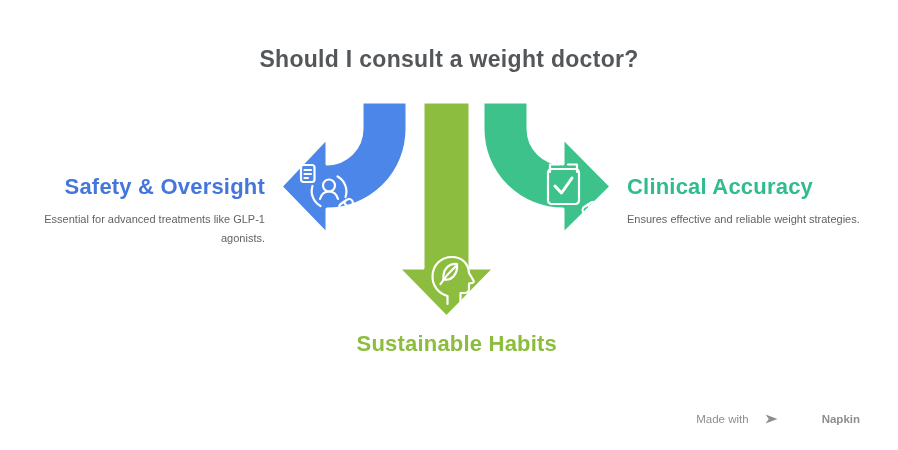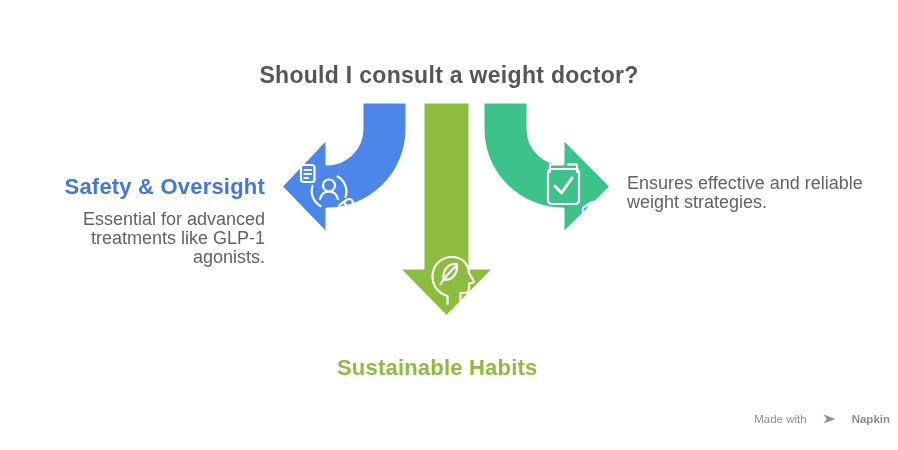--- a/index.html
+++ b/index.html
@@ -4,49 +4,49 @@
 <style>
   html,body{margin:0;padding:0;background:#fff;}
   .canvas{
     position:relative;
     width:898px;height:450px;
     background:#fff;
     overflow:hidden;
     font-family:"Liberation Sans","DejaVu Sans",sans-serif;
   }
   .title{
-    position:absolute;left:0;right:0;top:62px;
+    position:absolute;left:0;right:0;top:46px;
     margin:0;
     text-align:center;
     font-size:23px;font-weight:700;
     letter-spacing:.3px;
     color:#54575A;
   }
   .arrows{position:absolute;left:0;top:0;}
   .branch{position:absolute;}
   .branch .label{
     font-size:22px;font-weight:700;letter-spacing:.2px;
     margin:0 0 10px 0;
   }
   .branch .desc{
-    font-size:18px;line-height:19px;color:#636363;
+    font-size:11px;line-height:19px;color:#636363;
   }
   .branch.left{right:633px;top:174px;width:225px;text-align:right;}
   .branch.right{left:627px;top:174px;width:250px;text-align:left;}
-  .branch.bottom{left:337px;top:331px;width:220px;text-align:left;margin-top:24px;}
+  .branch.bottom{left:337px;top:331px;width:220px;text-align:right;}
   .label.blue{color:#4377DB;}
   .label.lime{color:#8CBD3F;}
   .label.teal{color:#30BD8C;}
   .watermark{
-    position:absolute;right:8px;top:413px;
+    position:absolute;right:38px;top:413px;
     display:flex;align-items:center;gap:16px;
     font-size:11.5px;color:#8E8E8E;
     text-decoration:none;cursor:pointer;
   }
-  .watermark .brand{font-weight:700;}
+  .watermark .brand{font-weight:700;margin-left:28px;}
 </style>
 </head>
 <body>
 
 <div class="canvas">
 
   <h1 class="title">Should I consult a weight doctor?</h1>
 
   <svg class="arrows" width="898" height="450" viewBox="0 0 898 450">
 
@@ -86,20 +86,21 @@
       </g>
     </g>
   </svg>
 
   <div class="branch left">
     <div class="label blue">Safety &amp; Oversight</div>
     <div class="desc">Essential for advanced treatments like GLP-1 agonists.</div>
   </div>
 
   <div class="branch right">
+    <div class="label teal">Clinical Accuracy</div>
     <div class="desc">Ensures effective and reliable weight strategies.</div>
   </div>
 
   <div class="branch bottom">
     <div class="label lime">Sustainable Habits</div>
   </div>
 
   <div class="watermark">
     <span>Made with</span>
     <svg width="13" height="12" viewBox="0 0 13 12">

